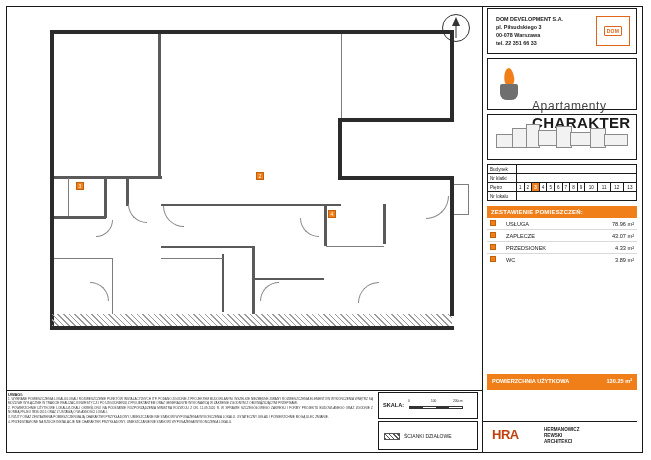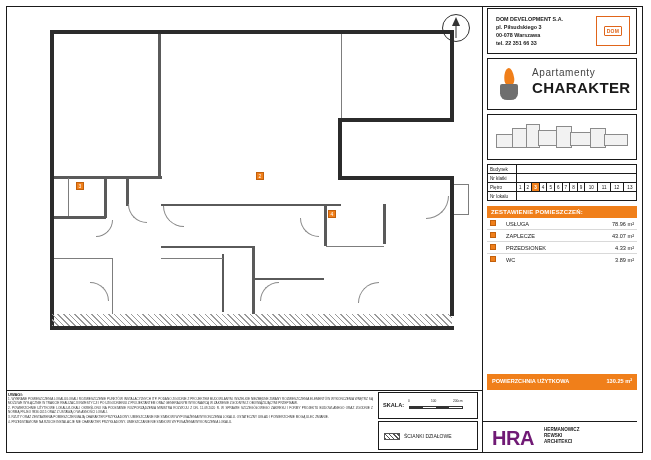--- a/index.html
+++ b/index.html
@@ -29,21 +29,21 @@
 
   .dev{padding:6px 6px 6px 8px;height:46px;position:relative;}
   .dev .txt{font-size:5.4px;line-height:8px;font-weight:bold;}
   .logo-dom{position:absolute;right:6px;top:7px;width:34px;height:30px;border:1px solid #e0651a;box-sizing:border-box;display:flex;align-items:center;justify-content:center;}
   .logo-dom .lab{font-size:5px;font-weight:bold;color:#e0651a;letter-spacing:.3px;border:1px solid #e0651a;padding:1px 2px;border-radius:1px;}
 
   .brand{margin-top:4px;height:52px;position:relative;padding:8px 6px 0 44px;}
   .flame{position:absolute;left:10px;top:9px;width:24px;height:34px;}
   .flame b{position:absolute;left:6px;top:0;width:10px;height:18px;background:#f07f1a;border-radius:60% 40% 45% 55%/70% 60% 40% 30%;transform:rotate(-8deg);display:block;}
   .flame i{position:absolute;left:2px;top:16px;width:18px;height:16px;background:#6f6f6f;border-radius:2px 2px 40% 40%;display:block;}
-  .brand .b1{font-size:10px;letter-spacing:.6px;color:#444;}
+  .brand .b1{font-size:12px;letter-spacing:.6px;color:#444;margin-top:32px;}
   .brand .b2{font-size:15px;font-weight:bold;letter-spacing:.4px;color:#1a1a1a;margin-top:1px;}
 
   .keyplan{margin-top:4px;height:46px;position:relative;overflow:hidden;}
   .kp-shape{position:absolute;left:8px;top:7px;width:132px;height:32px;}
   .kp-shape div{position:absolute;border:1px solid #8b8b8b;background:#f2f2f2;}
 
   .floors{margin-top:4px;}
   .floors table{border-collapse:collapse;width:100%;}
   .floors td{border:1px solid #1a1a1a;font-size:4.6px;height:8px;text-align:center;color:#1a1a1a;padding:0;}
   .floors td.lbl{text-align:left;padding-left:2px;width:26px;font-size:4.6px;}
@@ -73,21 +73,21 @@
   .ruler .bar{position:absolute;left:0;top:4px;width:54px;height:3px;border:.5px solid #333;box-sizing:border-box;background:linear-gradient(90deg,#333 0 25%,#fff 25% 50%,#333 50% 75%,#fff 75% 100%);}
   .ruler .t0{position:absolute;left:-1px;top:-3px;font-size:3.2px;}
   .ruler .t1{position:absolute;left:22px;top:-3px;font-size:3.2px;}
   .ruler .t2{position:absolute;left:44px;top:-3px;font-size:3.2px;}
 
   .legend{position:absolute;left:378px;top:421px;width:100px;height:29px;border:1px solid #1a1a1a;box-sizing:border-box;}
   .legend .pat{position:absolute;left:5px;top:11px;width:16px;height:7px;background:repeating-linear-gradient(45deg,#555 0 1px,#fff 1px 3px);border:.5px solid #555;box-sizing:border-box;}
   .legend .lt{position:absolute;left:25px;top:11px;font-size:5px;}
 
   .hra{position:absolute;left:482px;top:421px;width:155px;height:29px;}
-  .hra .mark{position:absolute;left:10px;top:6px;font-size:20px;font-weight:bold;letter-spacing:-.5px;color:#701a75;}
+  .hra .mark{position:absolute;left:10px;top:6px;font-size:13px;font-weight:bold;letter-spacing:-.5px;color:#c2410c;}
   .hra .txt{position:absolute;left:62px;top:6px;font-size:4.6px;line-height:6px;font-weight:bold;color:#1a1a1a;}
   .hra .bl{position:absolute;left:0;top:0;width:155px;height:29px;border-left:1px solid #1a1a1a;border-top:1px solid #1a1a1a;box-sizing:border-box;}
   .vdiv{position:absolute;background:#1a1a1a;}
 </style>
 </head>
 <body>
 
 <div id="sheet">
   <div class="frame"></div>
 

